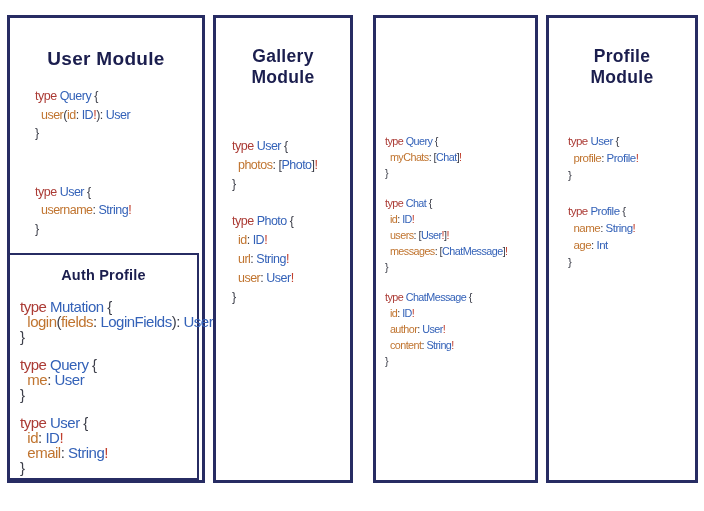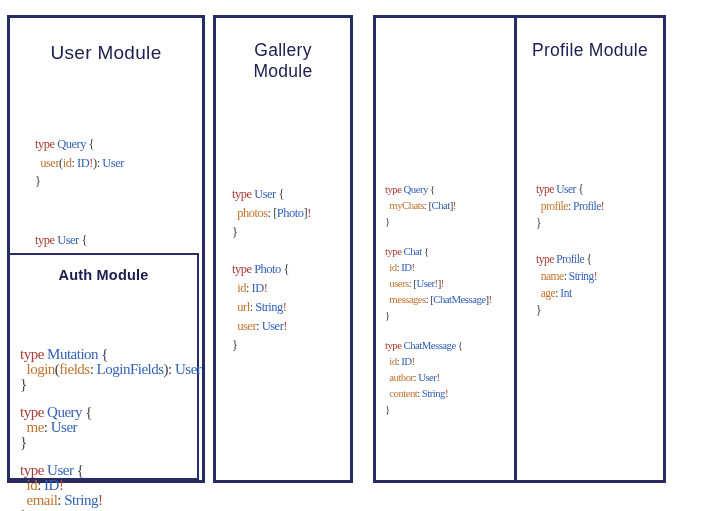--- a/index.html
+++ b/index.html
@@ -7,31 +7,30 @@
     position:relative;width:704px;height:511px;background:#ffffff;overflow:hidden;
     font-family:"Liberation Sans",sans-serif;
   }
   .panel{
     position:absolute;top:15px;height:468px;background:#ffffff;
     border:3px solid var(--c-border);box-sizing:border-box;
   }
   #panel-user{left:7px;width:198px;}
   #panel-gallery{left:213px;width:140px;}
   #panel-chat{left:373px;width:165px;}
-  #panel-profile{left:514px;width:152px;}
+  #panel-profile{left:546px;width:152px;}
   .panel-title{
-    margin:10px;padding-top:12px;text-align:center;
-    font-size:17.5px;font-weight:normal;letter-spacing:.3px;
+    margin:16px;padding-top:12px;text-align:center;
+    font-size:17.5px;font-weight:bold;letter-spacing:.3px;
     color:var(--c-title);
   }
   #panel-user .panel-title{font-size:19px;padding-top:14px;}
   .code{
     position:absolute;white-space:pre;
-    font-family:Liberation Serif, serif;
-    margin-top:48px;
+    font-family:Liberation Sans, sans-serif;
   }
   .code .ln{min-height:1em;}
   .blk{margin-bottom:18px;}
   
   .code-user{top:69px;left:25px;font-size:12.5px;line-height:18.5px;letter-spacing:-.5px;}
   .code-user .blk{margin-bottom:40px;}
   .code-gallery{top:119px;left:16px;font-size:12.5px;line-height:19px;letter-spacing:-.5px;}
   .code-gallery .blk{margin-bottom:18px;}
   .code-chat{top:115px;left:9px;font-size:10.8px;line-height:16px;letter-spacing:-.55px;}
   .code-chat .blk{margin-bottom:14px;}
@@ -58,21 +57,21 @@
 </style>
 </head>
 <body>
 
 <div class="canvas">
 
   <div class="panel" id="panel-user">
     <h2 class="panel-title">User Module</h2>
     <div class="code code-user"><div class="blk"><div class="ln"><span class="tk-k">type</span><span class="tk-p"> </span><span class="tk-t">Query</span><span class="tk-p"> {</span></div><div class="ln"><span class="tk-p">  </span><span class="tk-f">user</span><span class="tk-p">(</span><span class="tk-f">id</span><span class="tk-p">: </span><span class="tk-t">ID</span><span class="tk-b">!</span><span class="tk-p">): </span><span class="tk-t">User</span></div><div class="ln"><span class="tk-p">}</span></div></div><div class="blk"><div class="ln"><span class="tk-k">type</span><span class="tk-p"> </span><span class="tk-t">User</span><span class="tk-p"> {</span></div><div class="ln"><span class="tk-p">  </span><span class="tk-f">username</span><span class="tk-p">: </span><span class="tk-t">String</span><span class="tk-b">!</span></div><div class="ln"><span class="tk-p">}</span></div></div></div>
     <div class="auth-box">
-      <h3 class="auth-title">Auth Module</h3>
+      <h3 class="auth-title">Auth Profile</h3>
       <div class="code code-auth"><div class="blk"><div class="ln"><span class="tk-k">type</span><span class="tk-p"> </span><span class="tk-t">Mutation</span><span class="tk-p"> {</span></div><div class="ln"><span class="tk-p">  </span><span class="tk-f">login</span><span class="tk-p">(</span><span class="tk-f">fields</span><span class="tk-p">: </span><span class="tk-t">LoginFields</span><span class="tk-p">): </span><span class="tk-t">User</span></div><div class="ln"><span class="tk-p">}</span></div></div><div class="blk"><div class="ln"><span class="tk-k">type</span><span class="tk-p"> </span><span class="tk-t">Query</span><span class="tk-p"> {</span></div><div class="ln"><span class="tk-p">  </span><span class="tk-f">me</span><span class="tk-p">: </span><span class="tk-t">User</span></div><div class="ln"><span class="tk-p">}</span></div></div><div class="blk"><div class="ln"><span class="tk-k">type</span><span class="tk-p"> </span><span class="tk-t">User</span><span class="tk-p"> {</span></div><div class="ln"><span class="tk-p">  </span><span class="tk-f">id</span><span class="tk-p">: </span><span class="tk-t">ID</span><span class="tk-b">!</span></div><div class="ln"><span class="tk-p">  </span><span class="tk-f">email</span><span class="tk-p">: </span><span class="tk-t">String</span><span class="tk-b">!</span></div><div class="ln"><span class="tk-p">}</span></div></div></div>
     </div>
   </div>
 
   <div class="panel" id="panel-gallery">
     <h2 class="panel-title">Gallery Module</h2>
     <div class="code code-gallery"><div class="blk"><div class="ln"><span class="tk-k">type</span><span class="tk-p"> </span><span class="tk-t">User</span><span class="tk-p"> {</span></div><div class="ln"><span class="tk-p">  </span><span class="tk-f">photos</span><span class="tk-p">: [</span><span class="tk-t">Photo</span><span class="tk-p">]</span><span class="tk-b">!</span></div><div class="ln"><span class="tk-p">}</span></div></div><div class="blk"><div class="ln"><span class="tk-k">type</span><span class="tk-p"> </span><span class="tk-t">Photo</span><span class="tk-p"> {</span></div><div class="ln"><span class="tk-p">  </span><span class="tk-f">id</span><span class="tk-p">: </span><span class="tk-t">ID</span><span class="tk-b">!</span></div><div class="ln"><span class="tk-p">  </span><span class="tk-f">url</span><span class="tk-p">: </span><span class="tk-t">String</span><span class="tk-b">!</span></div><div class="ln"><span class="tk-p">  </span><span class="tk-f">user</span><span class="tk-p">: </span><span class="tk-t">User</span><span class="tk-b">!</span></div><div class="ln"><span class="tk-p">}</span></div></div></div>
   </div>
 
   <div class="panel" id="panel-chat">

